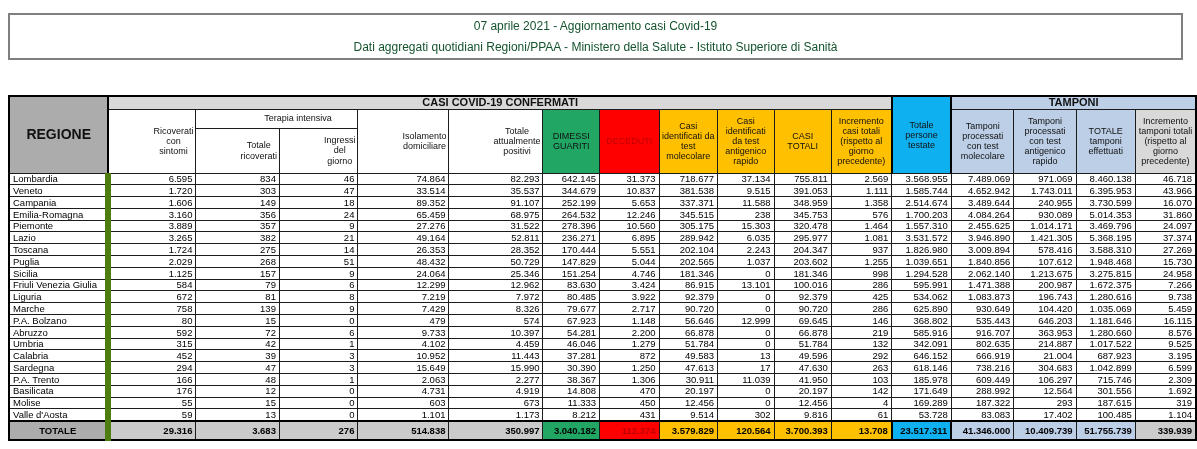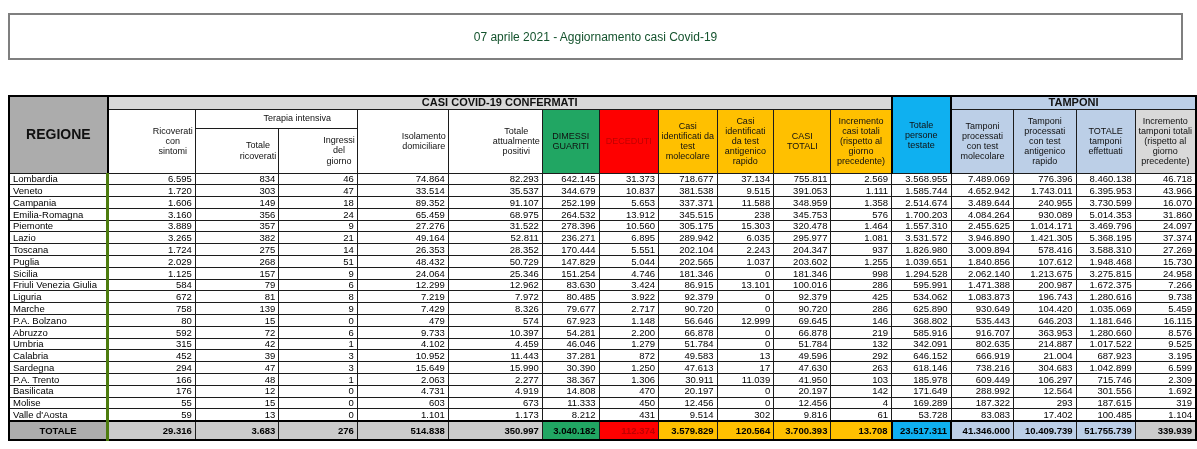--- a/index.html
+++ b/index.html
@@ -26,38 +26,39 @@
   .hd-green{background:var(--green);}
   .hd-red{background:var(--red);color:var(--darkred);}
   .hd-yellow{background:var(--yellow);}
   .hd-cyan{background:var(--cyan);border-left:2px solid #000;border-right:2px solid #000;}
   .hd-blue{background:var(--blue);}
   .hd-graycell{background:var(--grayband);}
 
   tbody tr{height:11.8px;}
   tbody td{font-size:9.5px;line-height:1;white-space:nowrap;color:#000;}
   td.num{text-align:right;padding:0 3px 0 0;}
-  td.c-region{text-align:left;padding:0 0 0 3px;border-right:3px solid #4d7c0f;margin-top:16px;}
+  td.c-region{text-align:left;padding:0 0 0 3px;border-right:6px solid #4d7c0f;margin-top:16px;}
 
   tr.totale-row{height:17px;}
   tr.totale-row td{font-weight:bold;border-top:2px solid #000;border-bottom:2px solid #000;}
   tr.totale-row td.c-region{text-align:center;padding:4px;background:var(--regiongray);}
   .t-gray{background:var(--totgray);}
   .t-green{background:var(--green);}
   .t-red{background:var(--red);color:var(--darkred);}
   .t-yellow{background:var(--yellow);}
   .t-cyan{background:var(--cyan);border-left:2px solid #000;border-right:2px solid #000;}
   .t-blue{background:var(--blue);}
   .t-gray2{background:var(--totgray);}
 </style>
 </head>
 <body>
 
 <div class="title-box">
   <div class="title-line">07 aprile 2021 - Aggiornamento casi Covid-19</div>
+  <div class="title-line">Dati aggregati quotidiani Regioni/PPAA - Ministero della Salute - Istituto Superiore di Sanità</div>
 </div>
 
 <table>
   <colgroup>
     <col style="width:107px">
       <col style="width:67px">
       <col style="width:67px">
       <col style="width:66px">
     <col style="width:67px">
       <col style="width:67px">
@@ -110,21 +111,21 @@
         <td class="num">74.864</td>
         <td class="num">82.293</td>
         <td class="num">642.145</td>
         <td class="num">31.373</td>
         <td class="num">718.677</td>
         <td class="num">37.134</td>
         <td class="num">755.811</td>
         <td class="num">2.569</td>
         <td class="num">3.568.955</td>
         <td class="num">7.489.069</td>
-        <td class="num">776.396</td>
+        <td class="num">971.069</td>
         <td class="num">8.460.138</td>
         <td class="num">46.718</td>
       </tr>
       <tr>
         <td class="c-region">Veneto</td>
         <td class="num">1.720</td>
         <td class="num">303</td>
         <td class="num">47</td>
         <td class="num">33.514</td>
         <td class="num">35.537</td>
@@ -160,21 +161,21 @@
         <td class="num">16.070</td>
       </tr>
       <tr>
         <td class="c-region">Emilia-Romagna</td>
         <td class="num">3.160</td>
         <td class="num">356</td>
         <td class="num">24</td>
         <td class="num">65.459</td>
         <td class="num">68.975</td>
         <td class="num">264.532</td>
-        <td class="num">13.912</td>
+        <td class="num">12.246</td>
         <td class="num">345.515</td>
         <td class="num">238</td>
         <td class="num">345.753</td>
         <td class="num">576</td>
         <td class="num">1.700.203</td>
         <td class="num">4.084.264</td>
         <td class="num">930.089</td>
         <td class="num">5.014.353</td>
         <td class="num">31.860</td>
       </tr>

